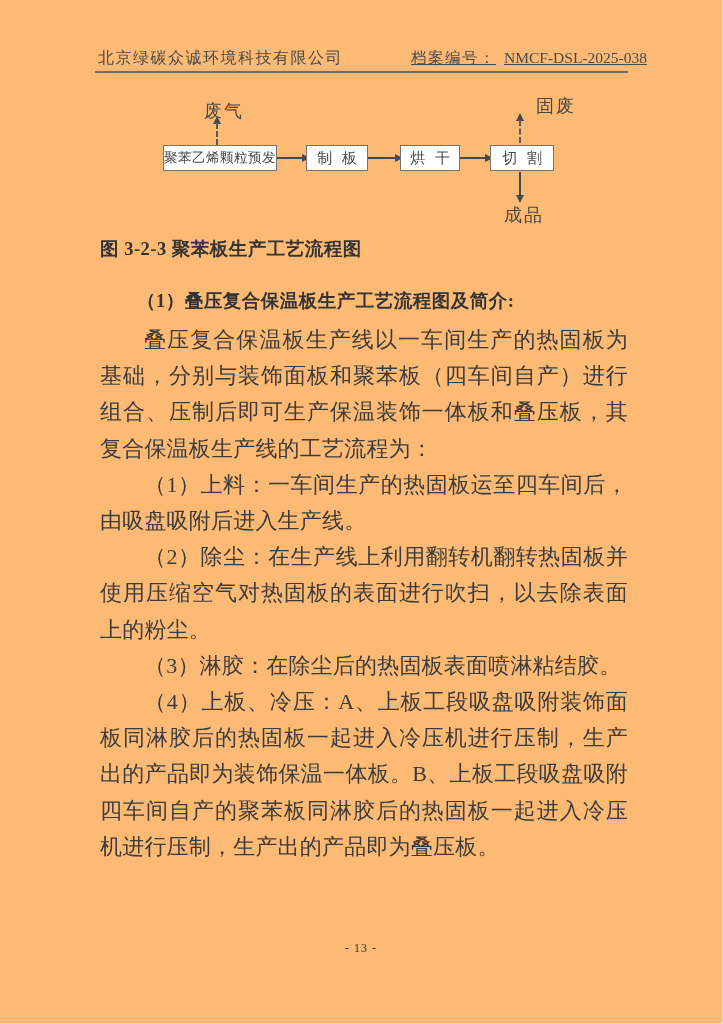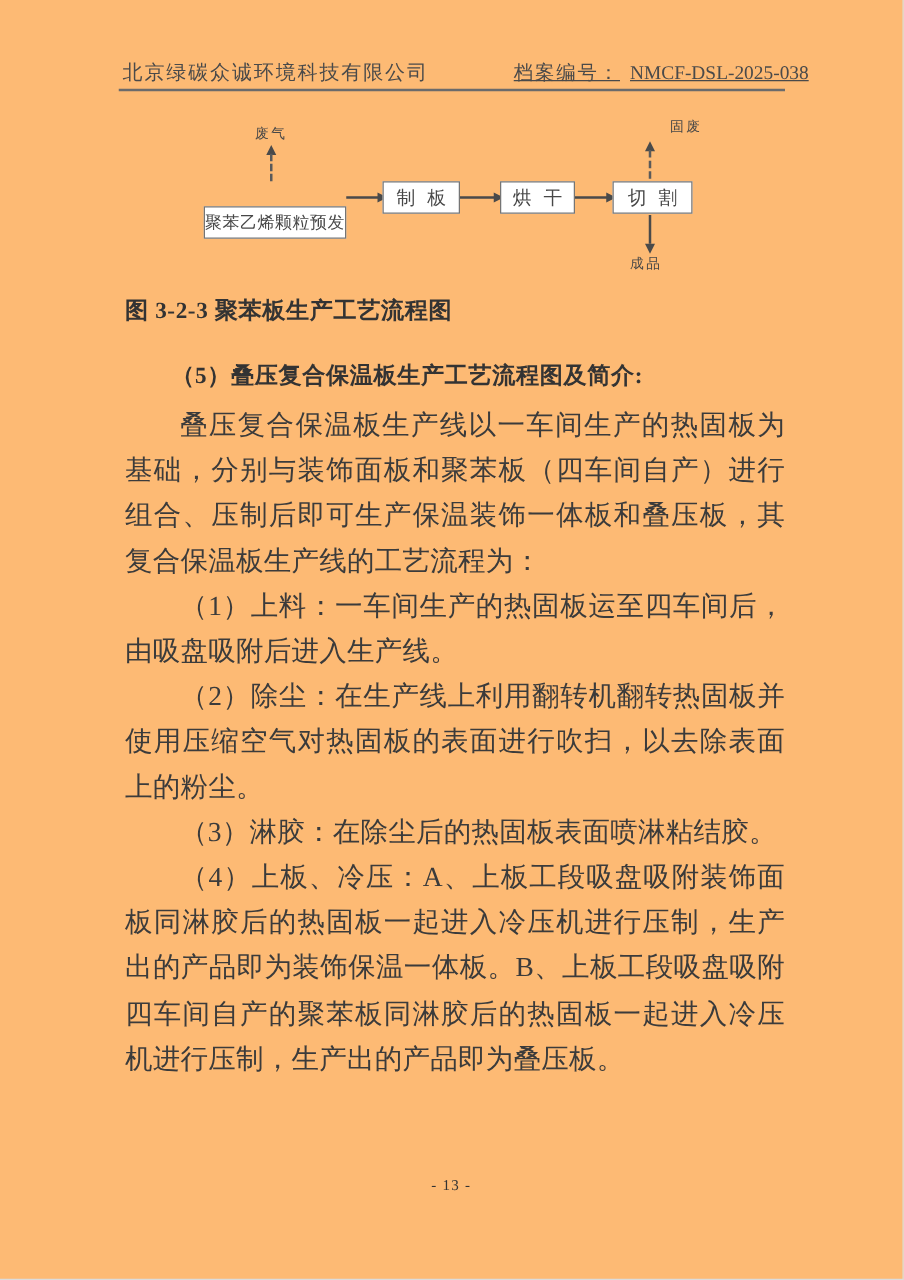--- a/index.html
+++ b/index.html
@@ -27,21 +27,21 @@
   }
   .hdr-right .lab { letter-spacing: 1.5px; margin-right: 8px; }
   .hdr-rule {
     position: absolute; left: 95px; top: 71px; width: 533px; height: 2px;
     background: #6b6b6b;
   }
 
   
   .flowchart { position: absolute; left: 0; top: 0; width: 723px; height: 235px; }
   .fc-label {
-    position: absolute; font-size: 11px; color: #474747; letter-spacing: 2px;
+    position: absolute; font-size: 18px; color: #474747; letter-spacing: 2px;
     white-space: nowrap;
   }
   .fc-box {
     position: absolute; height: 24px; border: 1.6px solid #757575;
     background: #ffffff; color: #474747;
     display: flex; align-items: center; justify-content: center;
     font-size: 15px; letter-spacing: 3px; text-indent: 3px;
     box-sizing: content-box; white-space: nowrap;
   }
   .fc-box.tight { font-size: 13.5px; letter-spacing: 0.5px; text-indent: 0; }
@@ -104,21 +104,21 @@
   </div>
   <div class="hdr-rule"></div>
 
   <div class="flowchart">
     <span class="fc-label" style="left:204px; top:99px;">废气</span>
     <div class="varrow" style="left:216px; top:117px; height:28px;">
       <i class="tri tri-up"></i>
       <i class="vline dashed"></i>
     </div>
 
-    <div class="fc-box tight" style="left:163px; top:145px; width:112px;margin-top:20px;">聚苯乙烯颗粒预发</div>
+    <div class="fc-box tight" style="left:163px; top:145px; width:112px;">聚苯乙烯颗粒预发</div>
     <div class="harrow" style="left:277px; top:157px; width:26px;"></div>
 
     <div class="fc-box" style="left:306px; top:145px; width:60px;">制 板</div>
     <div class="harrow" style="left:368px; top:157px; width:28px;"></div>
 
     <div class="fc-box" style="left:400px; top:145px; width:58px;">烘 干</div>
     <div class="harrow" style="left:460px; top:157px; width:26px;"></div>
 
     <div class="fc-box" style="left:490px; top:145px; width:62px;">切 割</div>
 
@@ -130,21 +130,21 @@
 
     <div class="varrow" style="left:519px; top:172px; height:30px;">
       <i class="vline solid"></i>
       <i class="tri tri-down"></i>
     </div>
     <span class="fc-label" style="left:504px; top:203px;">成品</span>
   </div>
 
   <div class="content">
     <div class="caption">图 3-2-3 聚苯板生产工艺流程图</div>
-    <div class="heading">（5）叠压复合保温板生产工艺流程图及简介:</div>
+    <div class="heading">（1）叠压复合保温板生产工艺流程图及简介:</div>
     <p class="body-p">叠压复合保温板生产线以一车间生产的热固板为基础，分别与装饰面板和聚苯板（四车间自产）进行组合、压制后即可生产保温装饰一体板和叠压板，其复合保温板生产线的工艺流程为：</p>
     <p class="body-p">（1）上料：一车间生产的热固板运至四车间后，由吸盘吸附后进入生产线。</p>
     <p class="body-p">（2）除尘：在生产线上利用翻转机翻转热固板并使用压缩空气对热固板的表面进行吹扫，以去除表面上的粉尘。</p>
     <p class="body-p">（3）淋胶：在除尘后的热固板表面喷淋粘结胶。</p>
     <p class="body-p">（4）上板、冷压：A、上板工段吸盘吸附装饰面板同淋胶后的热固板一起进入冷压机进行压制，生产出的产品即为装饰保温一体板。B、上板工段吸盘吸附四车间自产的聚苯板同淋胶后的热固板一起进入冷压机进行压制，生产出的产品即为叠压板。</p>
   </div>
 
   <div class="footer">- 13 -</div>
 
 </div>

